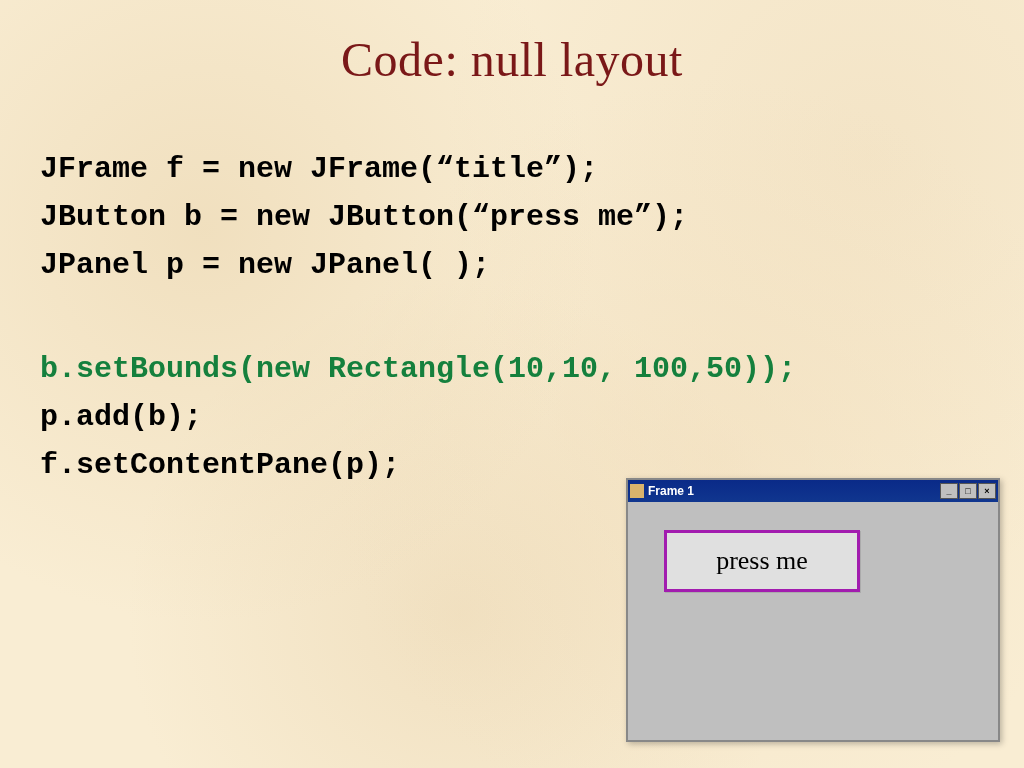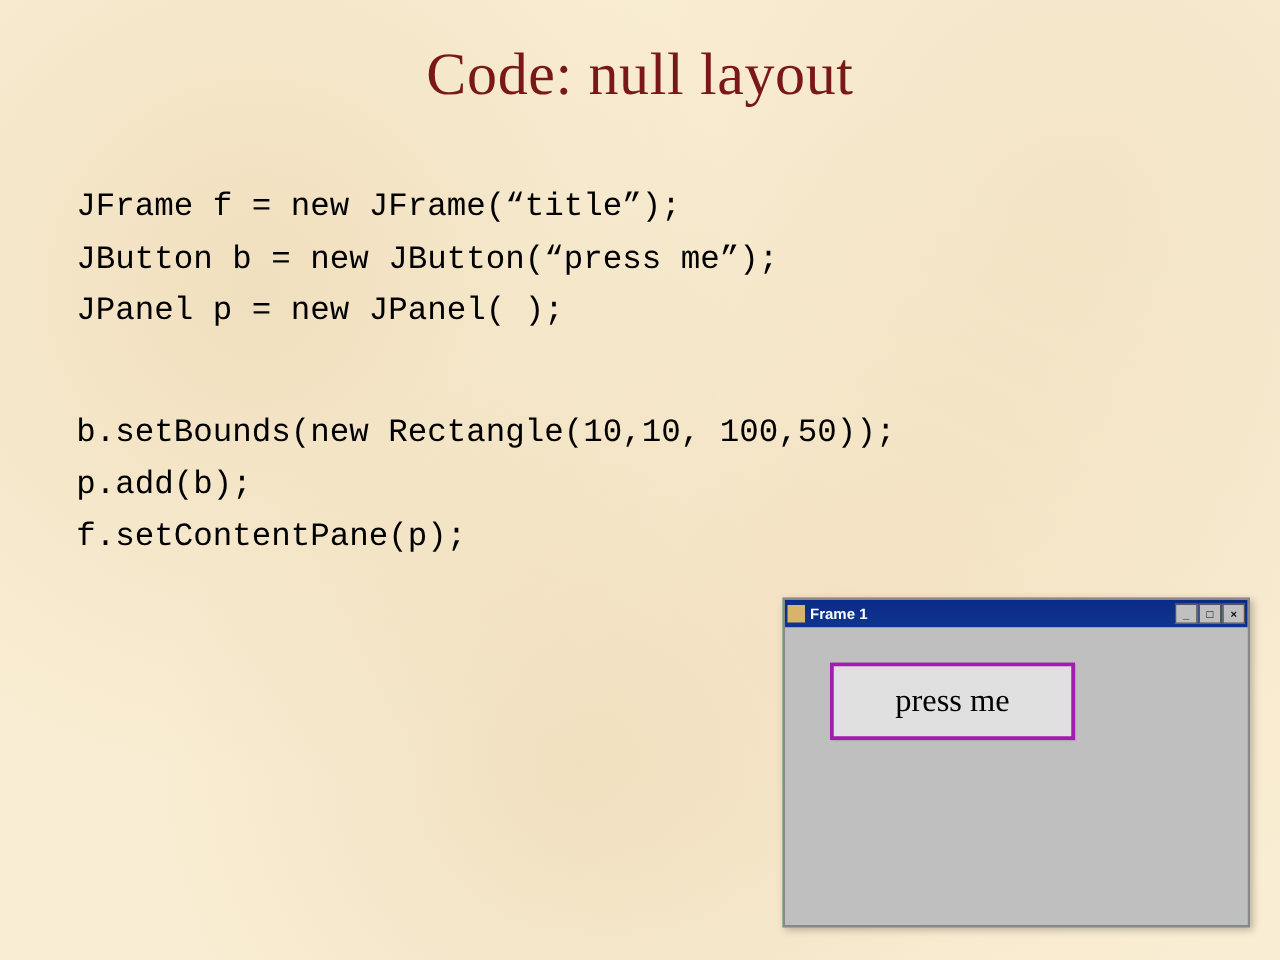--- a/index.html
+++ b/index.html
@@ -22,41 +22,41 @@
   .slide-title {
     text-align: center;
     font-size: 48px;
     color: #7a1818;
     font-weight: normal;
     padding-top: 32px;
     margin: 0;
     letter-spacing: 0.5px;
   }
   .code-block {
-    margin-left: 61px;
+    margin-left: 40px;
     margin-top: 58px;
     font-family: "Courier New", Courier, monospace;
-    font-size: 26px;
-    font-weight: normal;
+    font-size: 30px;
+    font-weight: bold;
     line-height: 1.6;
     color: #000;
   }
   .code-block .blue {
-    color: #000000;
+    color: #15803d;
   }
   .code-block .gap {
     height: 56px;
   }
   .frame-demo {
     position: absolute;
     right: 24px;
     bottom: 26px;
     width: 370px;
     height: 260px;
-    background: #86efac;
+    background: #eab308;
     border: 2px solid #888;
     box-shadow: 2px 2px 6px rgba(0,0,0,0.25);
   }
   .titlebar {
     height: 22px;
     background: linear-gradient(to bottom, #0a2a88, #10368f);
     display: flex;
     align-items: center;
     color: #fff;
     font-family: Tahoma, Arial, sans-serif;

